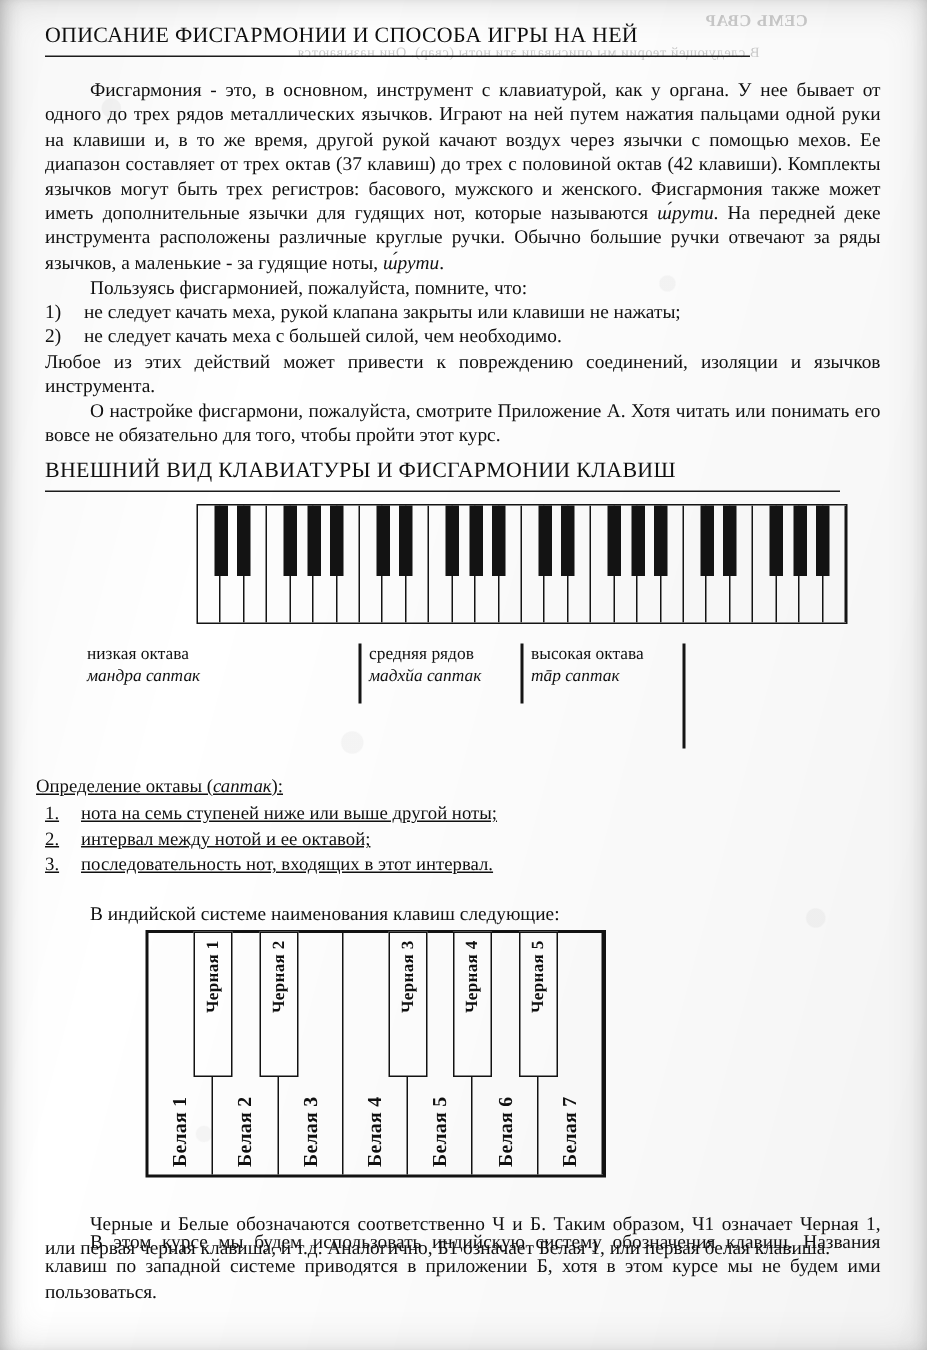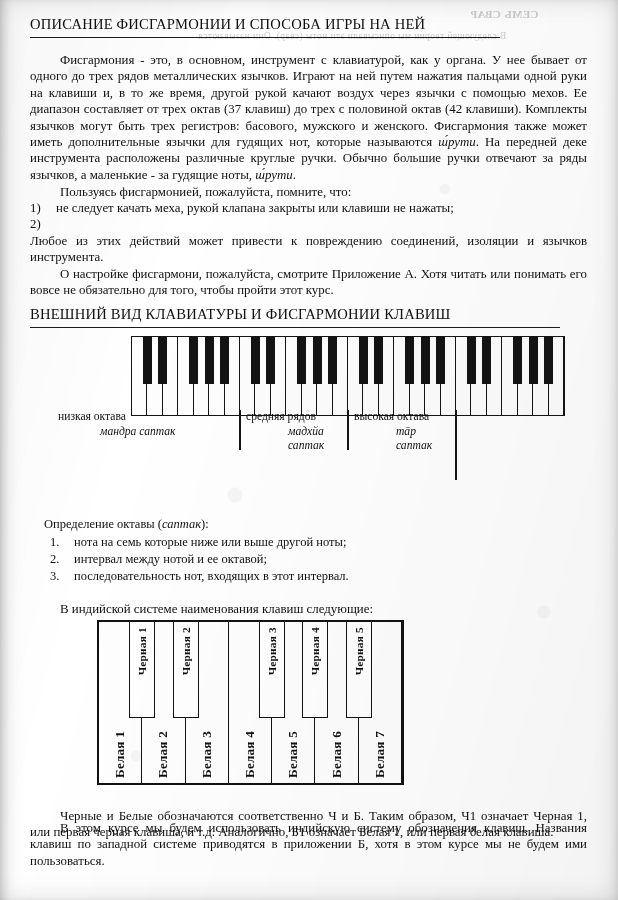--- a/index.html
+++ b/index.html
@@ -127,21 +127,21 @@
   .oct-band { position: absolute; }
   .oct-cell {
     position: absolute;
     top: 0;
     font-size: 11.6px;
     line-height: 14.6px;
     box-sizing: border-box;
     padding-left: 7px;
   }
   .oct-cell .rom { display: block; }
-  .oct-cell .skt { display: block; font-style: italic; margin-left: 42px; }
+  .oct-cell .skt { display: block; font-style: italic; }
   .oct-div {
     position: absolute;
     width: 1.6px;
     background: #151515;
   }
 
   
   .schem {
     position: absolute;
     border: 2px solid #121212;
@@ -204,20 +204,21 @@
       <span class="ind"></span><span>Пользуясь фисгармонией, пожалуйста, помните, что:</span>
     </div>
 
     <div class="numlist" style="left:30px; top:200px; width:557px;">
       <div class="row">
         <span class="mark">1)</span>
         <span>не следует качать меха, рукой клапана закрыты или клавиши не нажаты;</span>
       </div>
       <div class="row">
         <span class="mark">2)</span>
+        <span>не следует качать меха с большей силой, чем необходимо.</span>
       </div>
     </div>
 
     <div class="para" style="left:30px; top:233px; width:557px;">Любое из этих действий может привести к повреждению соединений, изоляции и язычков инструмента.</div>
 
     <div class="para" style="left:30px; top:266px; width:557px;">
       <span class="ind"></span><span>О настройке фисгармони, пожалуйста, смотрите Приложение А. Хотя читать или понимать его вовсе не обязательно для того, чтобы пройти этот курс.</span>
     </div>
 
     <div class="h-sec" style="left:30px; top:306px;">ВНЕШНИЙ ВИД КЛАВИАТУРЫ И ФИСГАРМОНИИ КЛАВИШ</div>
@@ -267,45 +268,45 @@
         <div class="bkey" style="left: 273.24px; width: 8.94857px; height: 48.36px;"></div>
         <div class="bkey" style="left: 288.669px; width: 8.94857px; height: 48.36px;"></div>
         <div class="bkey" style="left: 304.097px; width: 8.94857px; height: 48.36px;"></div>
         <div class="bkey" style="left: 334.954px; width: 8.94857px; height: 48.36px;"></div>
         <div class="bkey" style="left: 350.383px; width: 8.94857px; height: 48.36px;"></div>
         <div class="bkey" style="left: 381.24px; width: 8.94857px; height: 48.36px;"></div>
         <div class="bkey" style="left: 396.669px; width: 8.94857px; height: 48.36px;"></div>
         <div class="bkey" style="left: 412.097px; width: 8.94857px; height: 48.36px;"></div>
       </div>
 
-    <div class="oct-band" id="octband" style="left:51px; top:410px; width:514px; height:70px;">
+    <div class="oct-band" id="octband" style="left:51px; top:429px; width:514px; height:70px;">
         <div class="oct-cell" style="left: 0px; width: 188px;">
           <span class="rom">низкая октава</span>
           <span class="skt">мандра саптак</span>
         </div>
         <div class="oct-div" style="left: 188px; top: 0px; height: 40px;"></div>
         <div class="oct-cell" style="left: 188px; width: 108px;">
           <span class="rom">средняя рядов</span>
           <span class="skt">мадхйа саптак</span>
         </div>
         <div class="oct-div" style="left: 296px; top: 0px; height: 40px;"></div>
         <div class="oct-cell" style="left: 296px; width: 108px;">
           <span class="rom">высокая октава</span>
           <span class="skt">тāр саптак</span>
         </div>
         <div class="oct-div" style="left: 404px; top: 0px; height: 70px;"></div>
       </div>
 
-    <div class="deflist" style="left:44px; top:516px; width:480px;">
+    <div class="deflist" style="left:24px; top:516px; width:480px;text-decoration:underline;">
       <div style="padding-bottom:1px;">
         <span>Определение октавы (</span><i>саптак</i><span>):</span>
       </div>
       <div class="row">
         <span class="mark">1.</span>
-        <span>нота на семь которые ниже или выше другой ноты;</span>
+        <span>нота на семь ступеней ниже или выше другой ноты;</span>
       </div>
       <div class="row">
         <span class="mark">2.</span>
         <span>интервал между нотой и ее октавой;</span>
       </div>
       <div class="row">
         <span class="mark">3.</span>
         <span>последовательность нот, входящих в этот интервал.</span>
       </div>
     </div>

